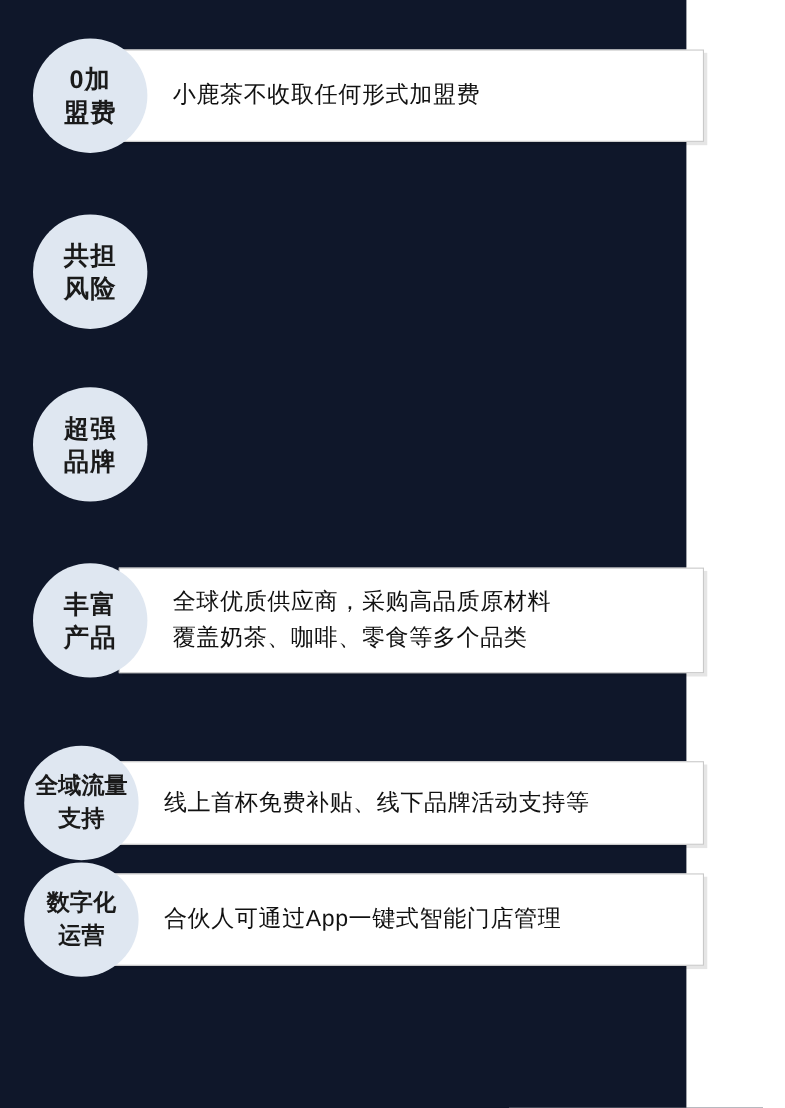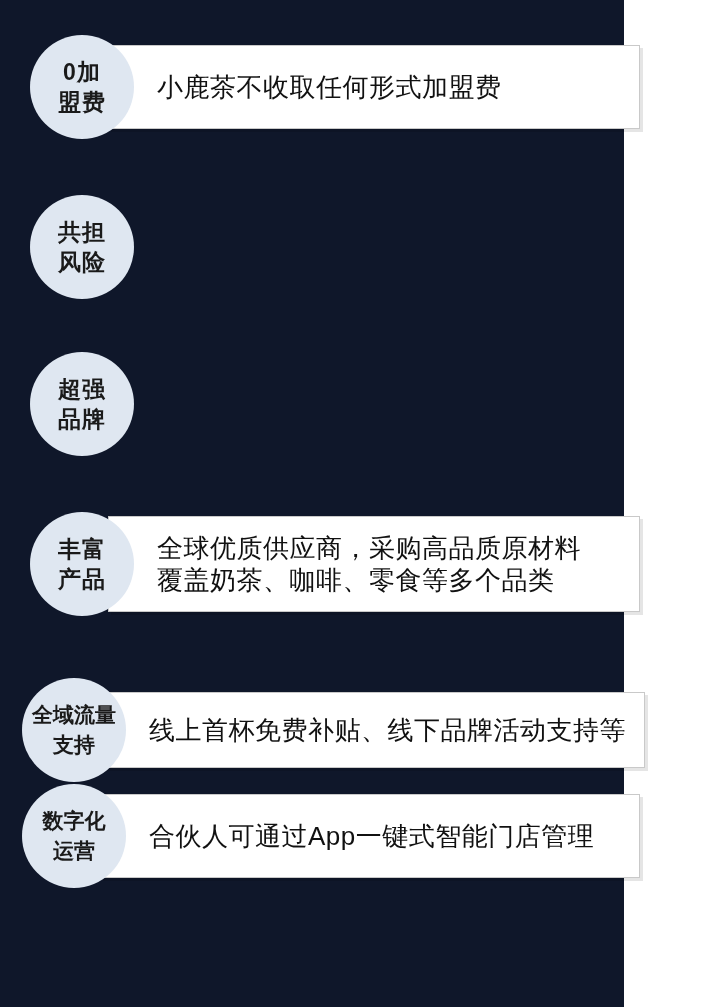--- a/index.html
+++ b/index.html
@@ -62,21 +62,21 @@
     border: 1px solid #c9c9c9;
     box-shadow: 3px 3px 0 0 rgba(0,0,0,0.10);
     display: flex;
     flex-direction: column;
     justify-content: center;
     padding: 12px 18px 12px 48px;
     box-sizing: border-box;
     z-index: 1;
   }
   .panel .tline {
-    font-size: 26px;
+    font-size: 21px;
     line-height: 32px;
     color: #111111;
     white-space: nowrap;
     letter-spacing: 0.5px;
   }
   
   #row-0 { position:absolute; left: 30px; top: 35px;  width: 610px; }
   #row-1 { position:absolute; left: 30px; top: 195px; width: 610px; }
   #row-2 { position:absolute; left: 30px; top: 352px; width: 610px; }
   #row-3 { position:absolute; left: 30px; top: 512px; width: 610px; align-items: center; }

